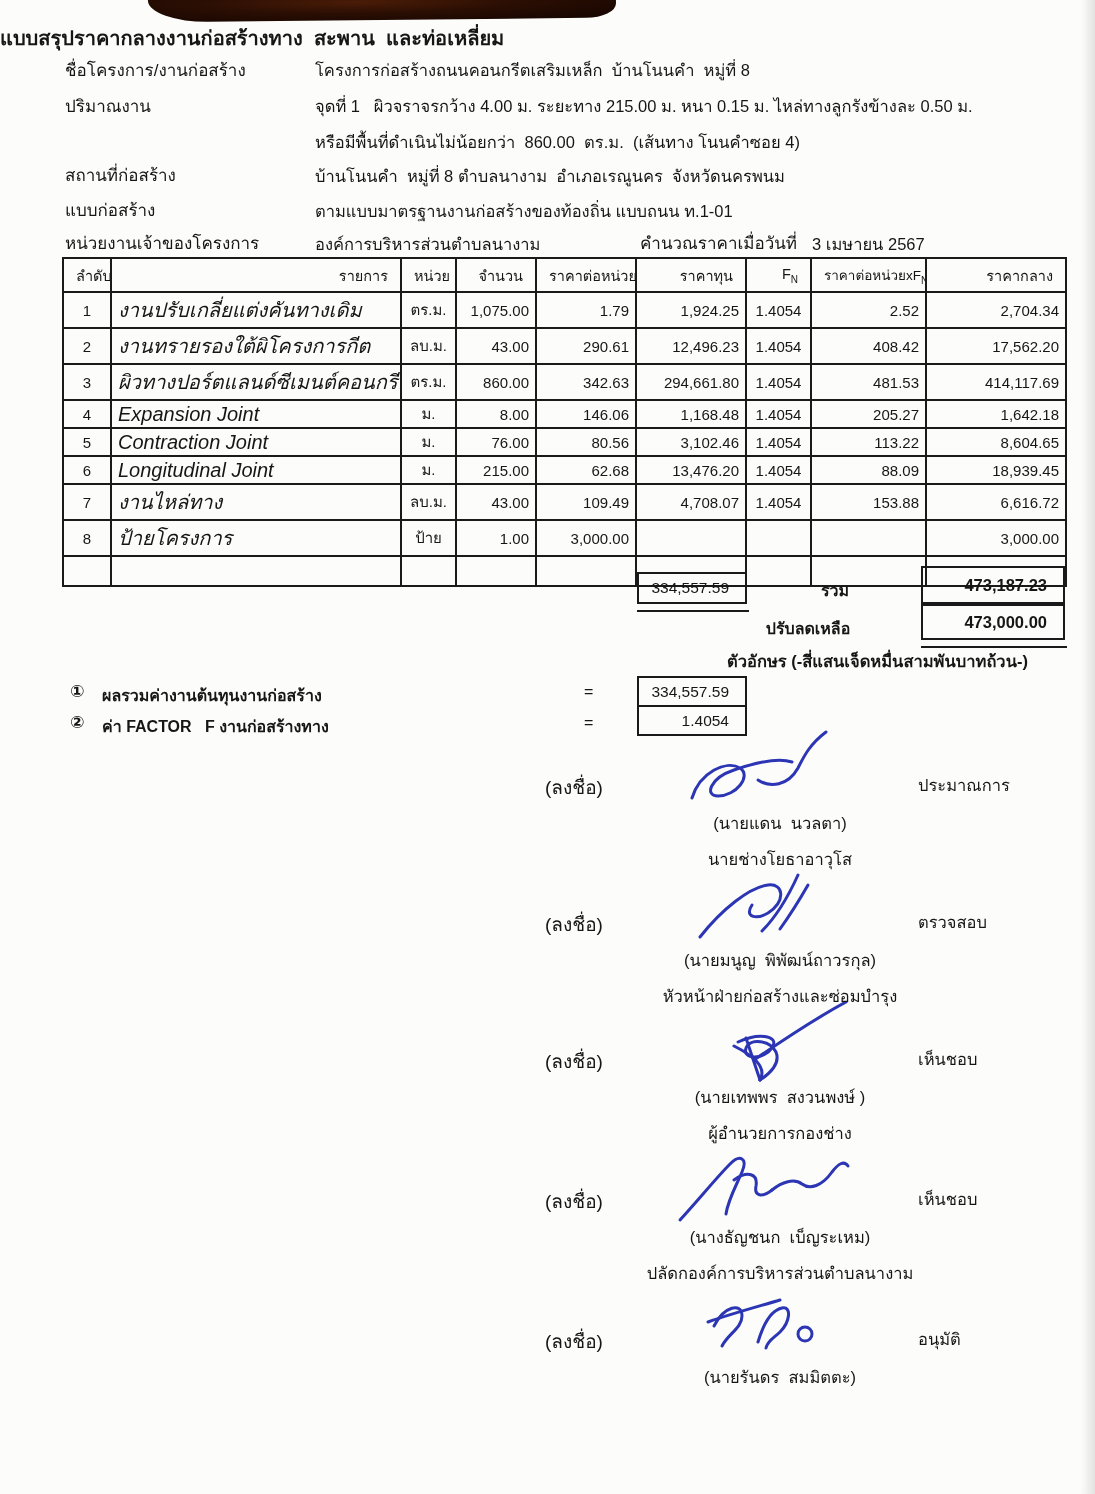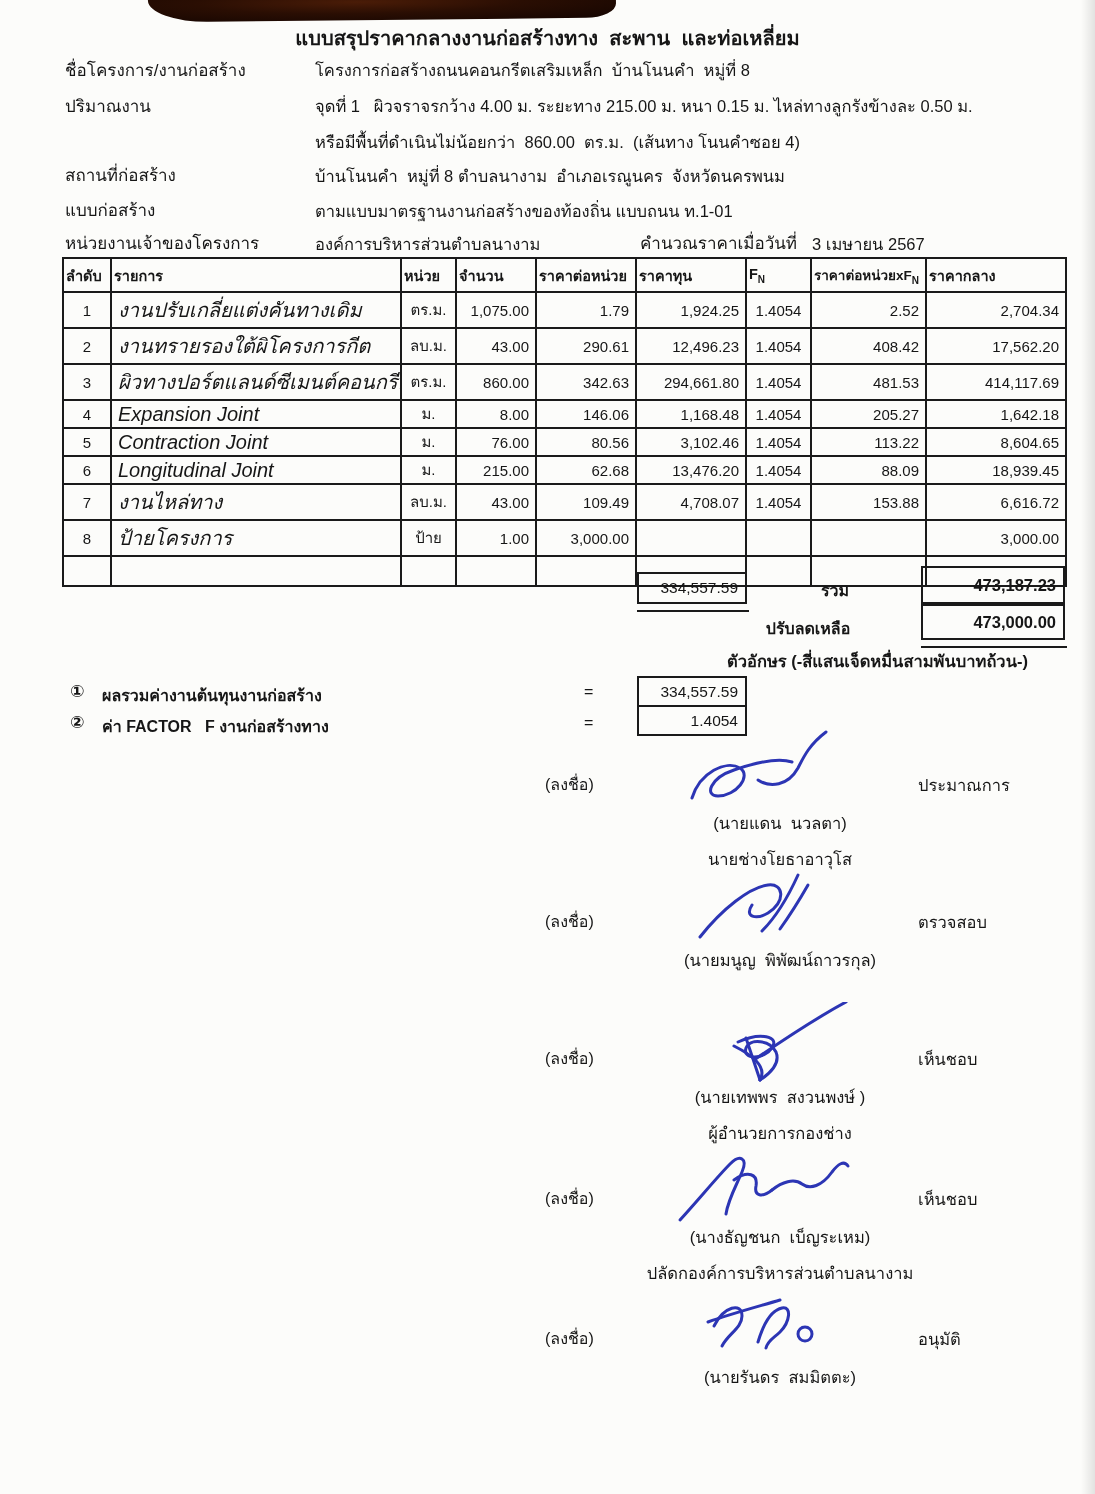--- a/index.html
+++ b/index.html
@@ -6,47 +6,47 @@
   .page{
     position:relative;width:1095px;height:1494px;margin:0 auto;
     background:#fcfcfa;color:#161616;overflow:hidden;
     font-family:"Liberation Sans","DejaVu Sans",sans-serif;
   }
   .page::after{content:"";position:absolute;right:0;top:0;width:14px;height:100%;
     background:linear-gradient(to right,rgba(0,0,0,0),rgba(0,0,0,.10));pointer-events:none;}
   .abs{position:absolute;}
   .lbl{font-weight:normal;font-size:17px;white-space:pre;}
   .val{font-size:16.5px;white-space:pre;}
-  .doc-title{left:0;right:0;top:22px;text-align:center;font-weight:bold;font-size:20px;white-space:pre;}
+  .doc-title{left:0;right:0;top:22px;font-weight:bold;font-size:20px;white-space:pre;}
   .artifact{left:148px;top:-6px;width:468px;height:26px;
     background:radial-gradient(ellipse at 45% 30%, #4a1c07 0%, #2a0e03 45%, #140501 100%);
     border-radius:0 0 30px 60px / 0 0 14px 22px;transform:rotate(-.6deg);}
   
   .cost-table{border-collapse:collapse;table-layout:fixed;width:1003px;background:#fff0;}
   .cost-table th,.cost-table td{
     border:2px solid #1a1a1a;padding:1px 6px;font-size:15px;
     overflow:hidden;white-space:nowrap;height:26px;box-sizing:border-box;}
-  .cost-table th{height:34px;font-weight:bold;font-size:14.5px;text-align:left;padding:1px 2px;}
+  .cost-table th{height:34px;font-weight:normal;font-size:14.5px;text-align:right;padding:1px 12px;}
   .cost-table td.c{text-align:center;}
   .cost-table td.r{text-align:right;}
   .cost-table td.item{font-size:20px;font-style:italic;}
   .cost-table tr.empty td{height:30px;}
   sub{font-size:10px;}
   .vbox{position:absolute;border:2px solid #1a1a1a;box-sizing:border-box;
     display:flex;align-items:center;justify-content:flex-end;
-    padding-right:7px;font-size:15.5px;background:#fff0;}
+    padding-right:16px;font-size:15.5px;background:#fff0;}
   .vbox.big{font-size:16.5px;font-weight:bold;}
   .rule{position:absolute;height:2px;background:#1a1a1a;}
   .tlabel{position:absolute;font-weight:bold;font-size:16px;text-align:center;white-space:pre;}
   .words{position:absolute;font-weight:bold;font-size:16.5px;text-align:center;white-space:pre;}
   .fnum{position:absolute;font-weight:bold;font-size:17px;}
   .flabel{position:absolute;font-weight:bold;font-size:16px;white-space:pre;}
   .eq{position:absolute;font-size:16px;}
   .sig-block{position:absolute;left:0;width:1095px;height:140px;}
-  .sig-label{position:absolute;left:545px;top:24px;font-size:16px;}
+  .sig-label{position:absolute;left:545px;top:24px;font-size:19px;}
   .sig-role{position:absolute;left:918px;top:24px;font-size:16.5px;white-space:pre;}
   .sig-name{position:absolute;left:560px;top:62px;width:440px;text-align:center;font-size:16.5px;white-space:pre;}
   .sig-title{position:absolute;left:560px;top:98px;width:440px;text-align:center;font-size:16.5px;white-space:pre;}
   .sig-svg{position:absolute;left:630px;top:-20px;width:260px;height:95px;}
 </style>
 </head>
 <body>
 
 <div class="page">
 
@@ -238,20 +238,21 @@
     <div class="sig-label">(ลงชื่อ)</div>
     <svg class="sig-svg" viewBox="0 0 260 95">
       <g fill="none" stroke-width="3" stroke-linecap="round" stroke="#2c35b4">
         <path d="M70 72 C92 44 120 22 138 20 C154 18 156 36 138 48 C126 55 114 52 122 40"></path>
         <path d="M132 66 C146 52 158 32 168 10"></path>
         <path d="M150 64 C160 50 170 34 178 20"></path>
       </g>
     </svg>
     <div class="sig-role">ตรวจสอบ</div>
     <div class="sig-name">(นายมนูญ  พิพัฒน์ถาวรกุล)</div>
+    <div class="sig-title">หัวหน้าฝ่ายก่อสร้างและซ่อมบำรุง</div>
   </div>
 
   <div class="sig-block" style="top:1022px">
     <div class="sig-label">(ลงชื่อ)</div>
     <svg class="sig-svg" viewBox="0 0 260 95">
       <g fill="none" stroke-width="3" stroke-linecap="round" stroke="#2c35b4">
         <path d="M108 40 C130 30 150 34 142 46 C134 58 112 58 116 46 C120 36 140 38 146 50 C150 60 142 70 130 78"></path>
         <path d="M130 78 L116 36"></path>
         <path d="M124 58 C156 36 190 14 216 0"></path>
         <path d="M104 44 C120 52 138 64 130 78"></path>

